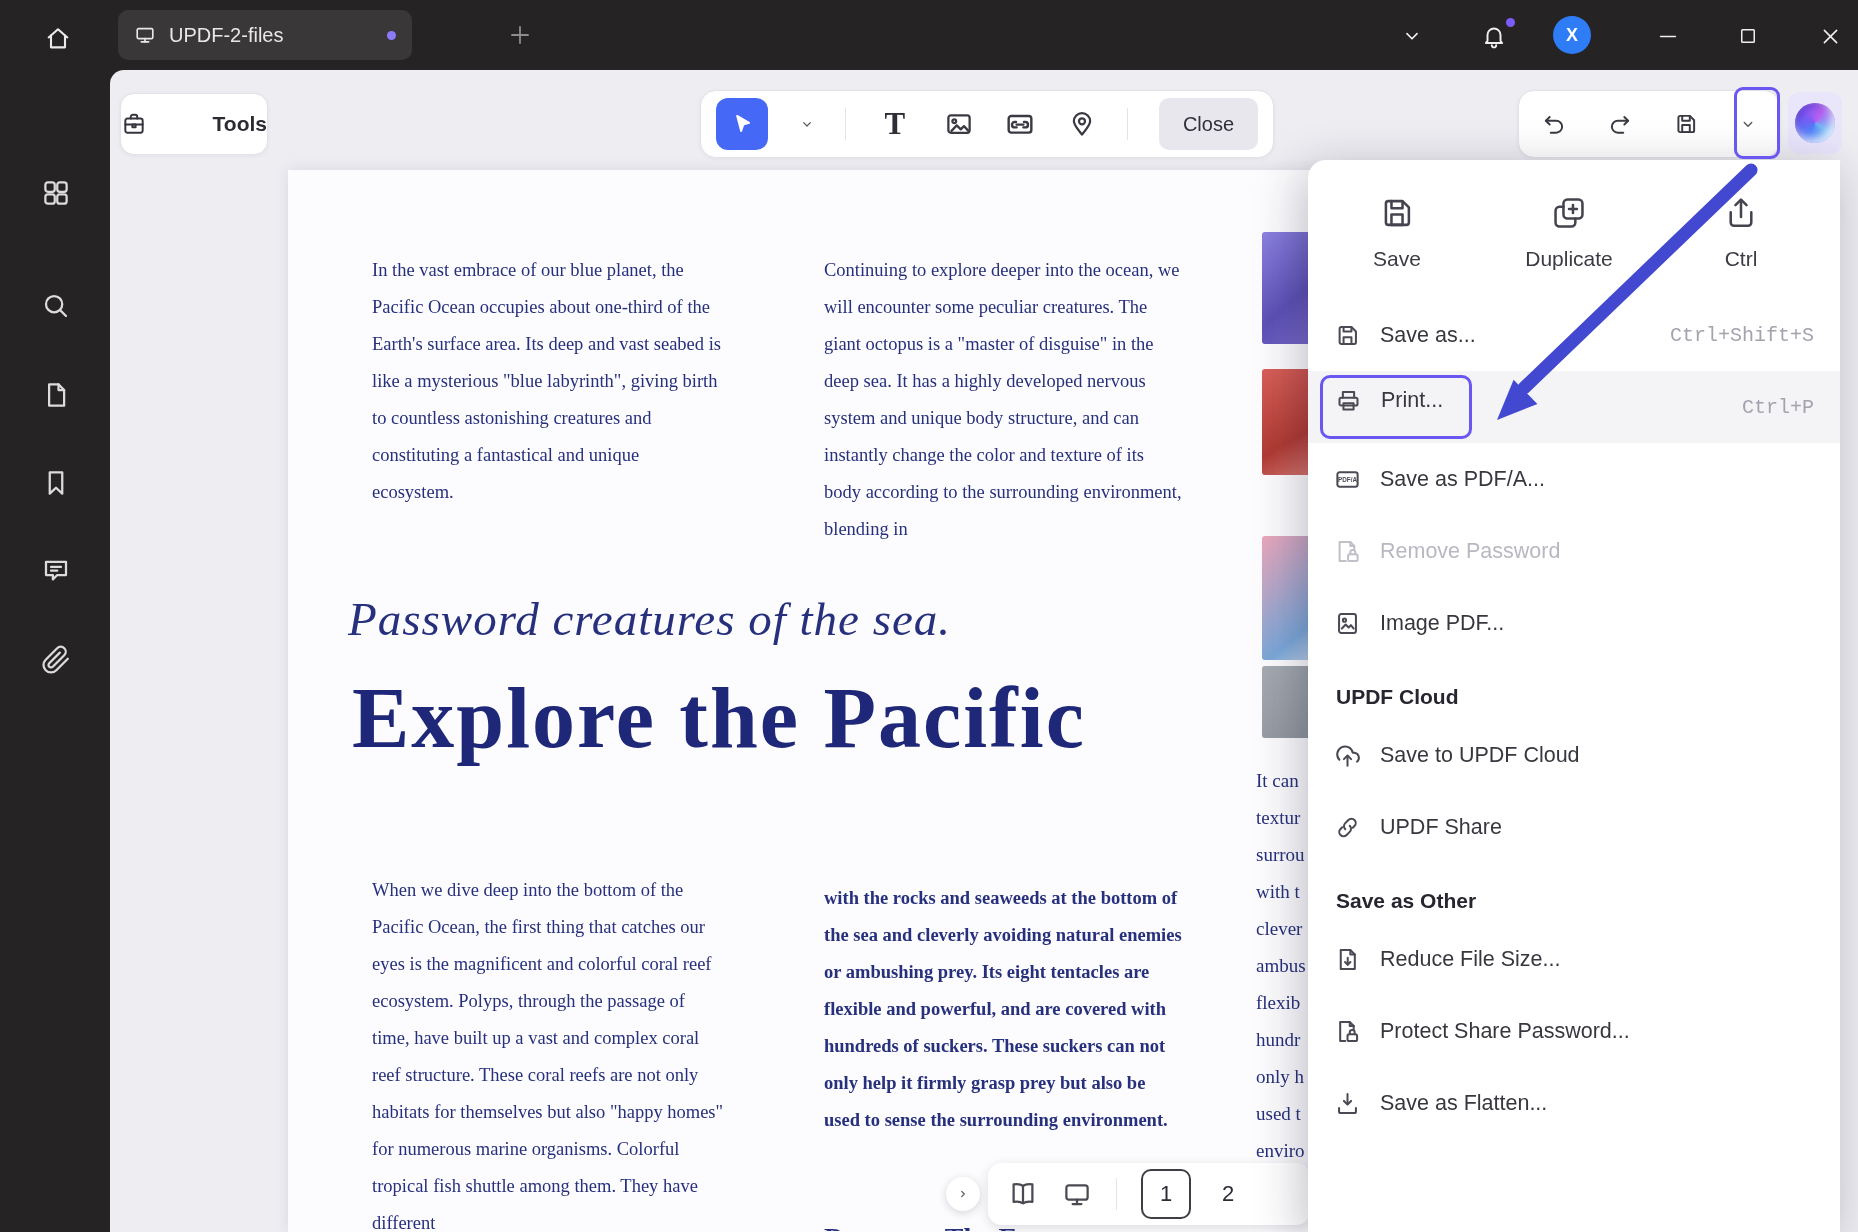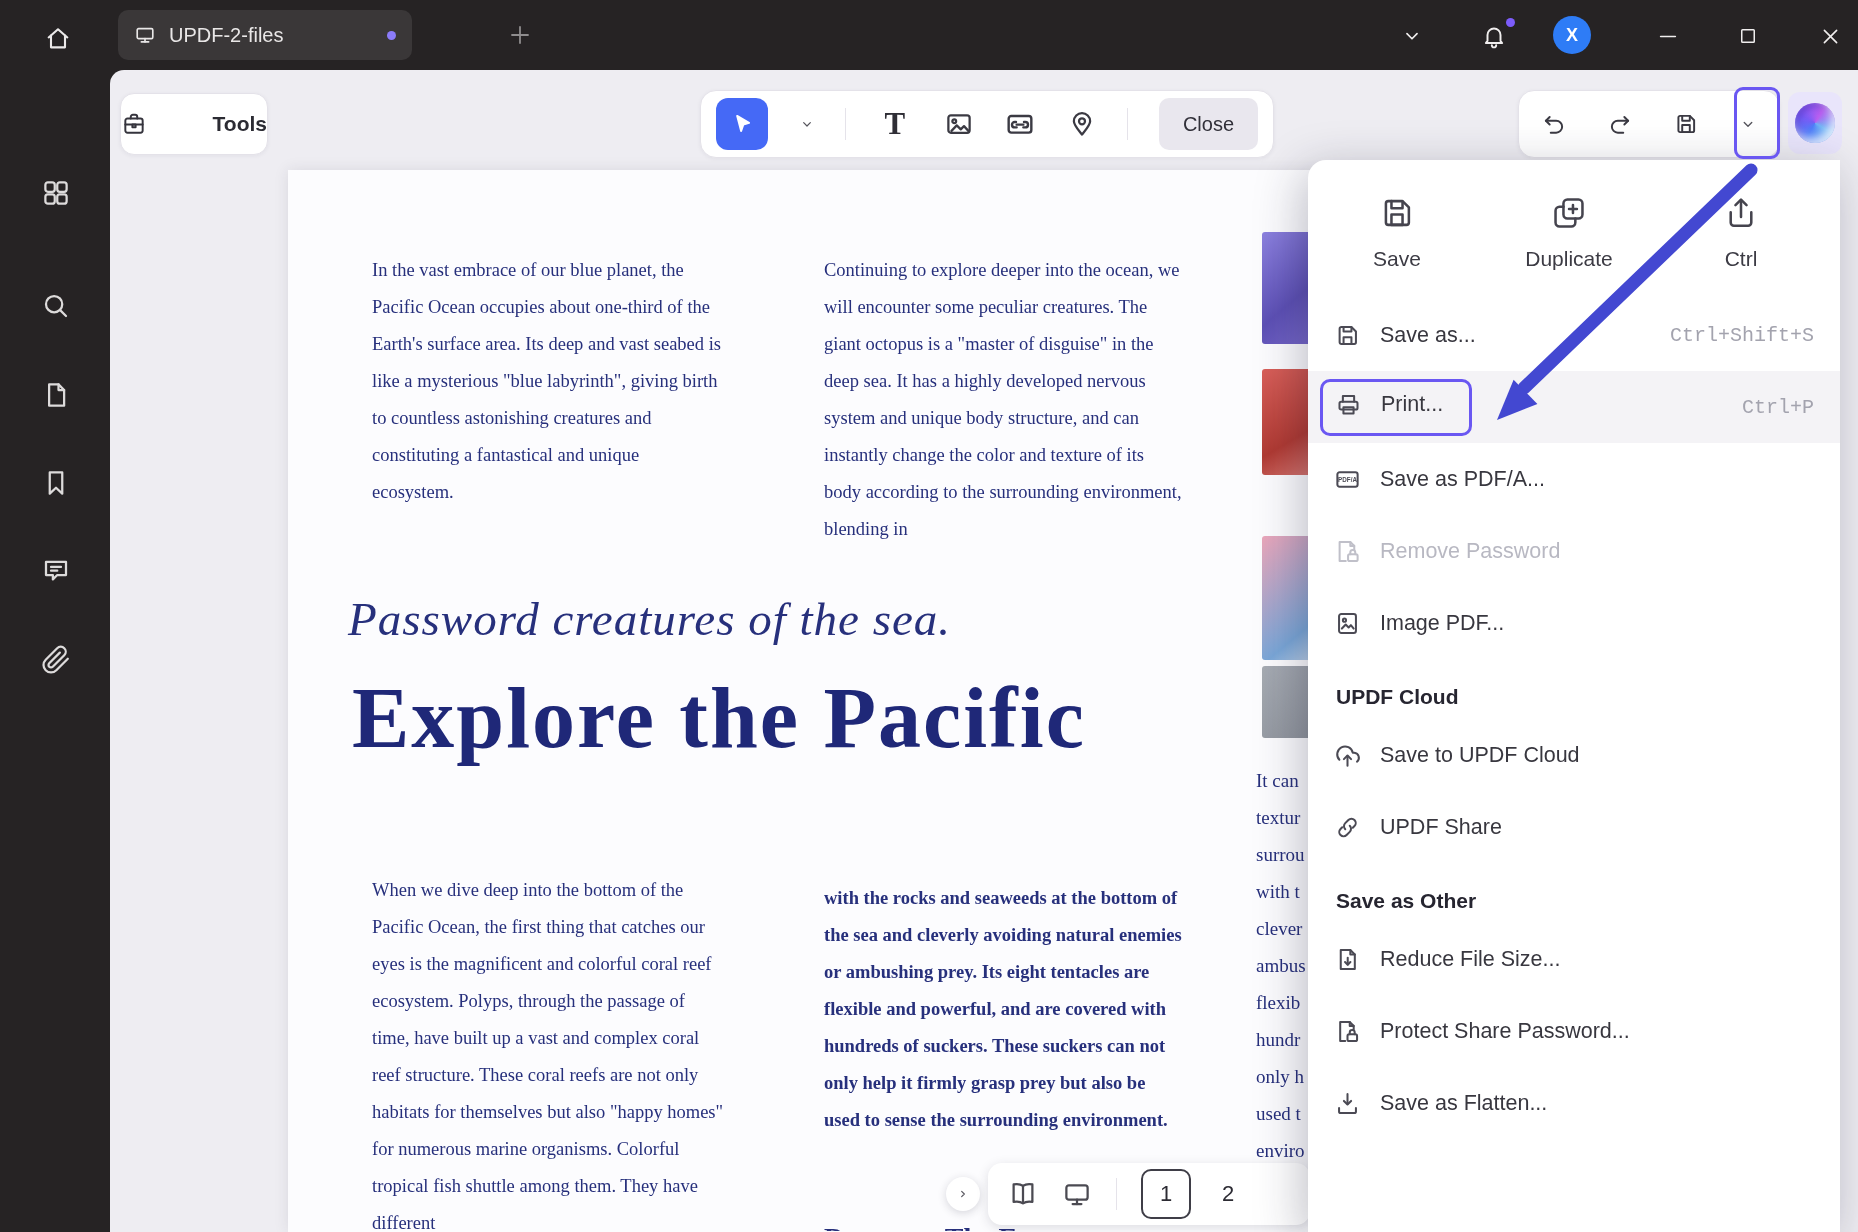--- a/index.html
+++ b/index.html
@@ -71,21 +71,21 @@
   
   .menu { position:absolute; left:1308px; top:160px; width:532px; height:1072px; background:#fff; border-radius:18px 0 0 0; box-shadow:-6px 10px 48px rgba(30,30,55,.28); z-index:10; }
   .menu-top { display:flex; justify-content:space-between; padding:34px 44px 14px 34px; }
   .menu-action { width:110px; display:flex; flex-direction:column; align-items:center; gap:15px; color:#3c3b44; font-size:21px; }
   .menu-action .icon { color:#45444e; }
   .menu-items { margin-top:14px; }
   .menu-item { display:flex; align-items:center; height:72px; padding:0 26px; gap:19px; font-size:21.5px; color:#38373f; }
   .menu-item .icon { color:#4b4a54; }
   .shortcut { margin-left:auto; color:#a3a3ae; font-size:20px;font-family:Liberation Mono, monospace; }
   .row-print { background:#f4f3f6; }
-  .print-box { display:flex; align-items:center; gap:19px; border:3px solid var(--accent,#6a57f2); border-radius:10px; padding:9px 26px 15px 12px; margin-left:-14px; }
+  .print-box { display:flex; align-items:center; gap:19px; border:3px solid var(--accent,#6a57f2); border-radius:10px; padding:9px 26px 22px 12px; margin-left:-14px; }
   .disabled { color:#b8b8c2; }
   .disabled .icon { color:#c0c0c9; }
   .menu-header { padding:26px 28px 10px; font-size:21px; font-weight:700; color:#262530; }
 
   
   .arrow-overlay { position:absolute; left:0; top:0; width:1858px; height:1232px; pointer-events:none; z-index:20; }
 </style>
 </head>
 <body style="--accent: #6a57f2; --arrow: #4348d1; --doc-text: #27307c; --select-tool: #4569f6;">
 

